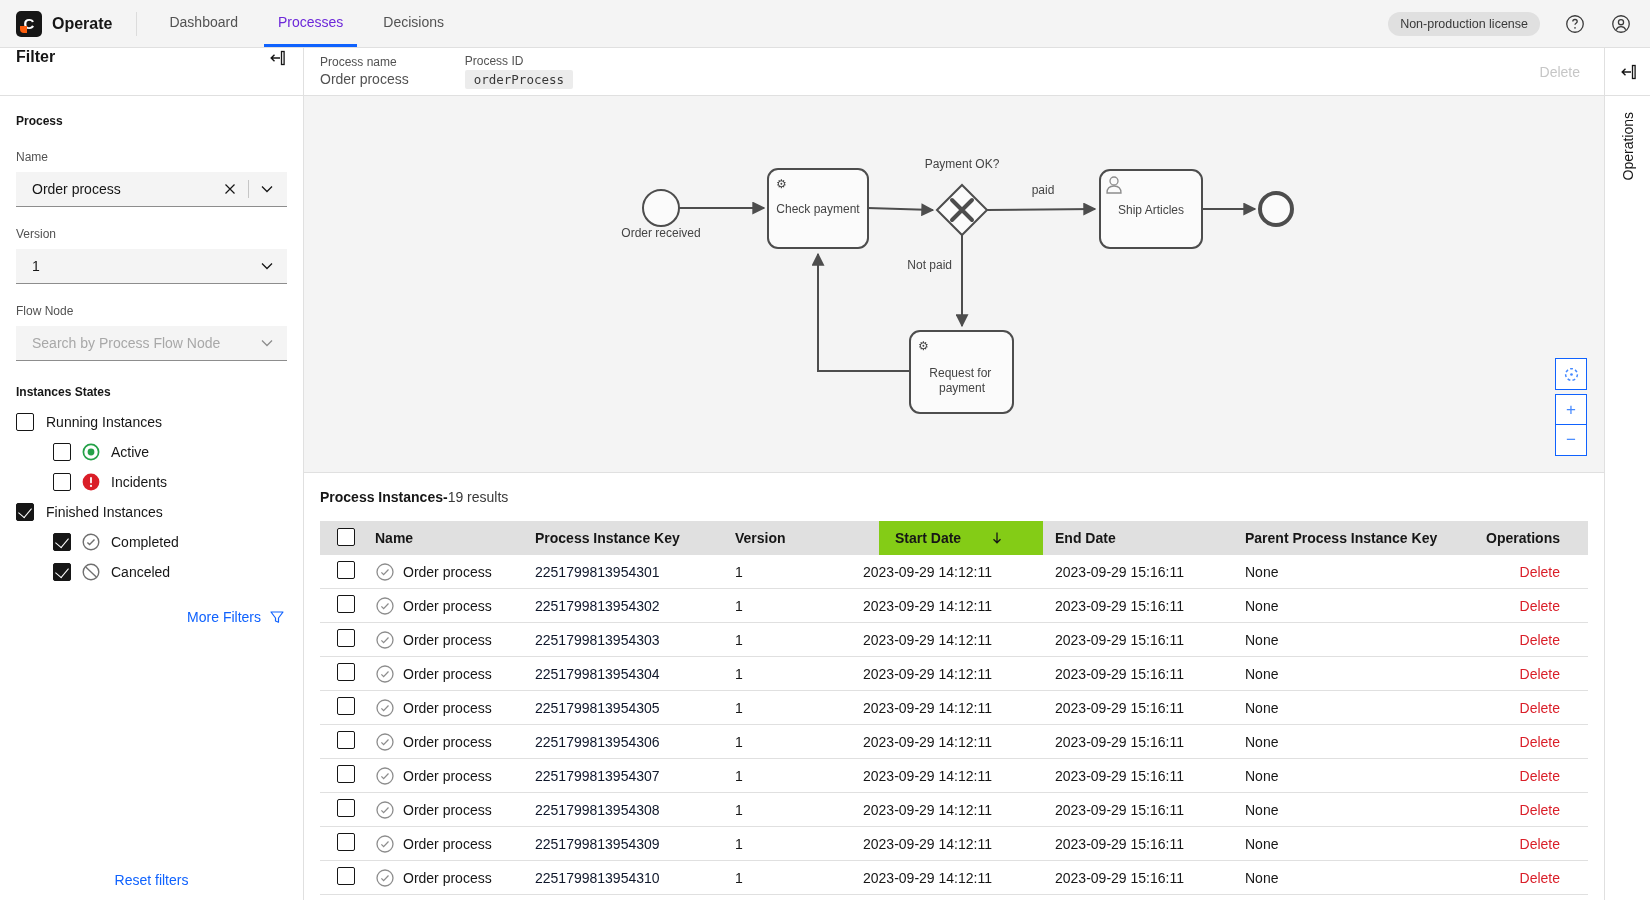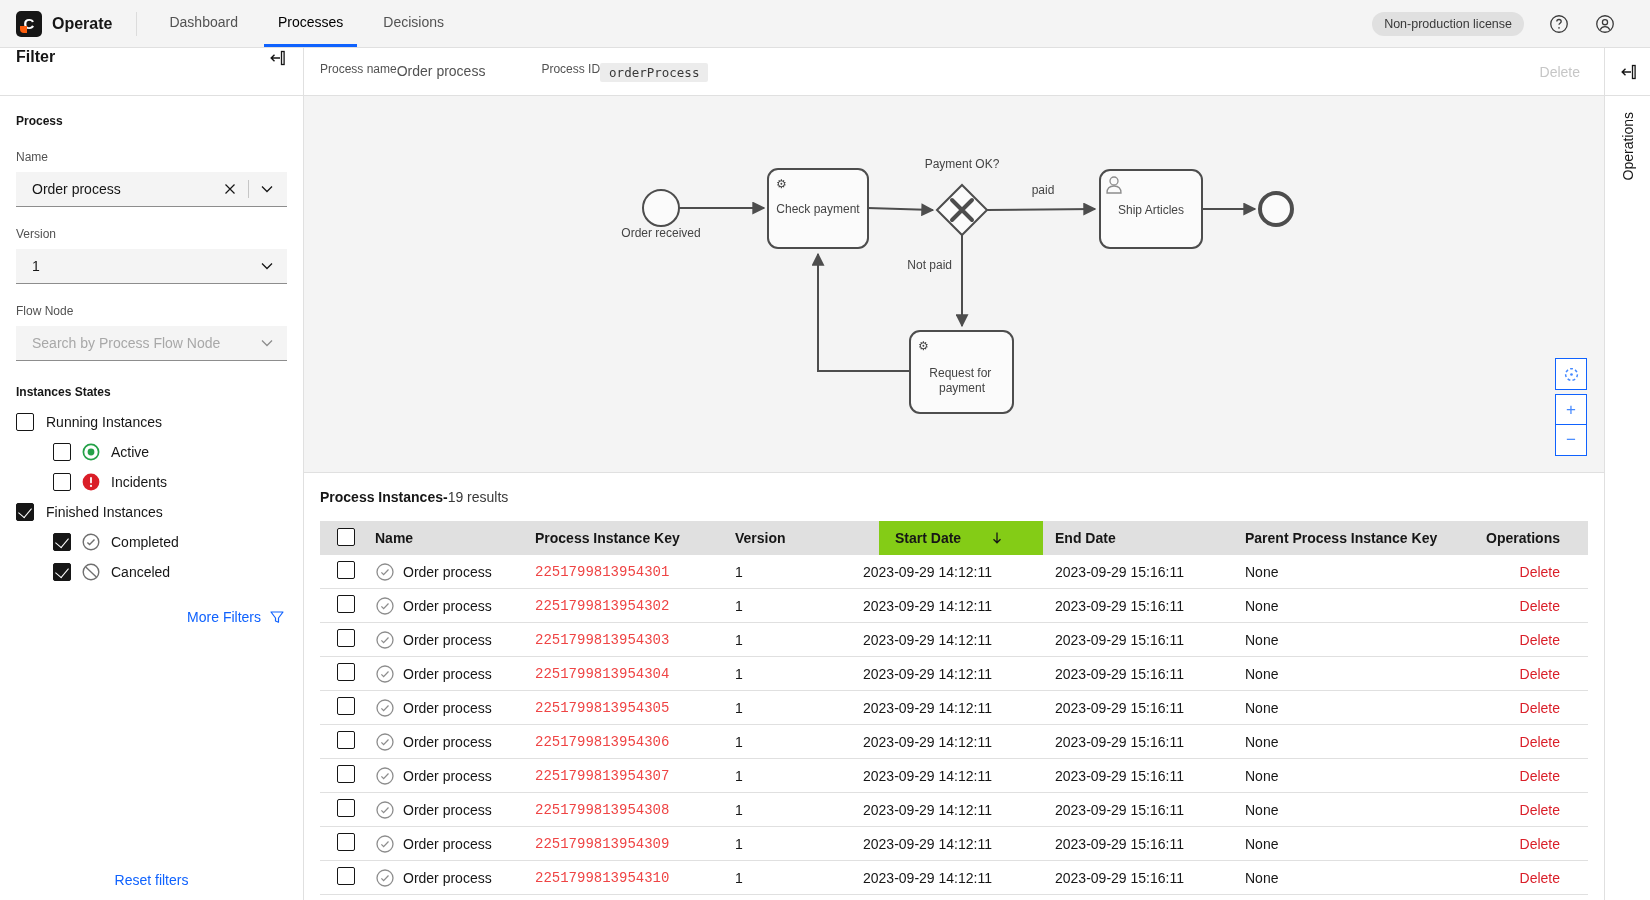--- a/index.html
+++ b/index.html
@@ -12,22 +12,22 @@
   .logo { width:26px; height:26px; background:#161616; border-radius:5px; position:relative;
     display:flex; align-items:center; justify-content:center; color:#fff; font-weight:bold;
     font-size:15px; flex:0 0 auto; }
   .logo .accent { position:absolute; left:4px; bottom:4px; width:7px; height:7px;
     background:#fc5d0d; border-radius:0 0 0 4px; }
   .app-name { font-weight:bold; font-size:16px; margin-left:10px; }
   .topbar-divider { width:1px; height:24px; background:#dcdcdc; margin:0 18px 0 24px; }
   .tabs { display:flex; height:100%; }
   .tab { height:100%; display:flex; align-items:center; padding:0 14px; font-size:14px;
     color:#525252; border-bottom:3px solid transparent; cursor:pointer; margin-right:12px; }
-  .tab.active { color:#000000; border-bottom-color:#0f62fe; }
-  .topbar-right { margin-left:auto; display:flex; align-items:center; gap:24px; padding-right:34px; }
+  .tab.active { color:#6d28d9; border-bottom-color:#0f62fe; }
+  .topbar-right { margin-left:auto; display:flex; align-items:center; gap:24px; padding-right:18px; }
   .license-pill { background:#e0e0e0; color:#393939; border-radius:12px; height:24px;
     display:flex; align-items:center; padding:0 12px; font-size:12.5px; }
   .round-ic { width:22px; height:22px; }
 
   
   .layout { display:flex; height:852px; }
 
   
   .sidebar { width:304px; flex:0 0 auto; background:#fff; border-right:1px solid #e0e0e0;
     display:flex; flex-direction:column; position:relative; }
@@ -61,21 +61,21 @@
 
   .more-filters { display:flex; justify-content:flex-end; align-items:center; gap:8px;
     margin-top:28px; color:#0f62fe; font-size:14px; cursor:pointer; padding-right:2px; }
   .reset-filters { position:absolute; bottom:12px; left:0; right:0; text-align:center;
     color:#0f62fe; font-size:14px; cursor:pointer; }
 
   
   .main { width:1300px; flex:0 0 auto; display:flex; flex-direction:column; background:#fff; }
   .proc-header { height:48px; border-bottom:1px solid #e0e0e0; display:flex; align-items:center;
     padding:0 24px 0 16px; gap:56px; flex:0 0 auto; }
-  .kv { display:flex; flex-direction:row; justify-content:center; }
+  .kv { display:flex; flex-direction:column; justify-content:center; }
   .kv .k { font-size:12px; color:#525252; line-height:15px; }
   .kv .v { font-size:14px; color:#525252; line-height:19px; }
   .chip { font-family:"DejaVu Sans Mono", monospace; font-size:12.5px; background:#ececec;
     color:#393939; padding:2px 9px; border-radius:2px; margin-top:1px; }
   .delete-disabled { margin-left:auto; color:#c6c6c6; font-size:14px; }
 
   .diagram { height:377px; background:#f4f4f4; border-bottom:1px solid #e0e0e0; position:relative;
     flex:0 0 auto; }
   .diagram svg.bpmn { position:absolute; inset:0; }
   .bpmn text { font-family:"Liberation Sans", sans-serif; font-size:12px; fill:#444; }
@@ -103,21 +103,21 @@
   .td-name { display:flex; align-items:center; }
   .thead .td-name { padding-left:15px; }
   .tr:not(.thead) .td-name { padding-left:15px; gap:8px; }
   .state-row-ic { width:20px; height:20px; flex:0 0 auto; }
   .td-start { padding-left:16px; position:relative; height:100%; display:flex; align-items:center; }
   .thead .td-start { background:#84cc16;margin-left:32px; }
   .sort-ic { position:absolute; right:38px; width:16px; height:16px; color:#161616; }
   .td-end { padding-left:12px; }
   .td-parent { padding-left:12px; }
   .td-ops { text-align:right; padding-right:28px; }
-  .link { color:#ef4444; text-decoration:none; cursor:pointer;font-family:Liberation Mono, monospace; }
+  .link { color:#0f172a; text-decoration:none; cursor:pointer; }
   .delete-link { color:#da1e28; cursor:pointer; }
 
   
   .rightrail { width:46px; flex:0 0 auto; border-left:1px solid #e0e0e0; background:#fff;
     display:flex; flex-direction:column; align-items:center; }
   .rail-top { height:48px; width:100%; border-bottom:1px solid #e0e0e0; display:flex;
     align-items:center; justify-content:center; flex:0 0 auto; }
   .rail-title { margin-top:16px; writing-mode:vertical-rl; transform:rotate(180deg);
     font-size:14px; color:#161616; }
 </style>

